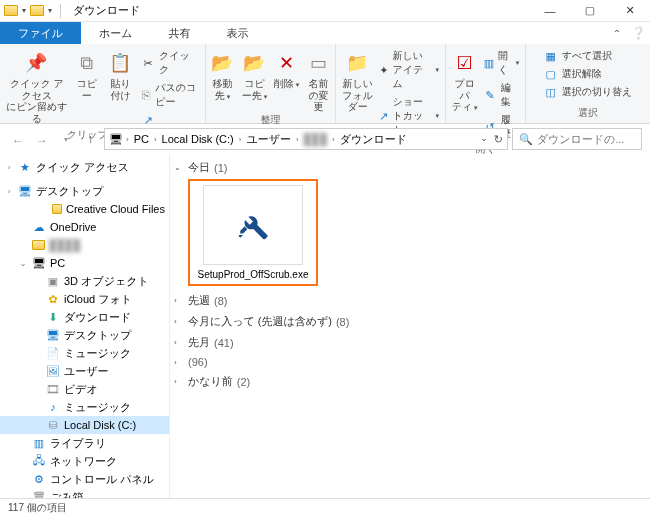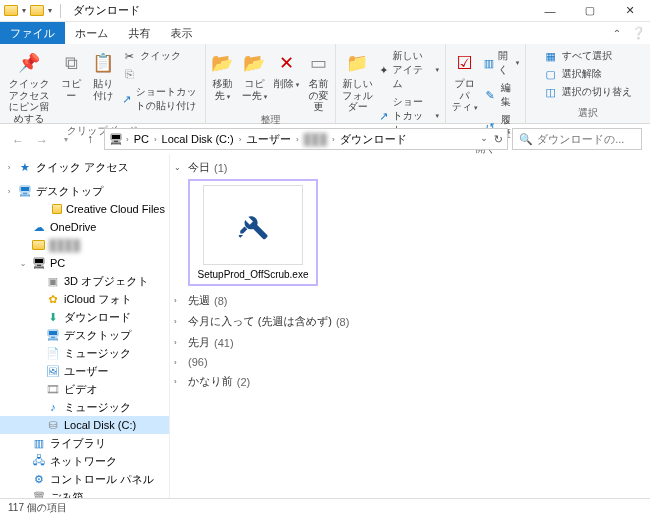--- a/index.html
+++ b/index.html
@@ -10,21 +10,21 @@
   .titlebar .icons { display: flex; align-items: center; padding: 0 4px; gap: 2px; }
   .titlebar .folder-ic { width: 14px; height: 11px; background: linear-gradient(#ffe9a6,#f7ca4d); border: 1px solid #d8a400; border-radius: 1px; }
   .titlebar .drop { font-size: 8px; color: #555; padding: 0 2px; }
   .titlebar .sep { width: 1px; height: 14px; background: #ccc; margin: 0 4px; }
   .titlebar .title { padding-left: 4px; font-size: 11px; }
   .titlebar .winbtns { margin-left: auto; display: flex; }
   .titlebar .winbtn { width: 40px; height: 22px; display: flex; align-items: center; justify-content: center; color: #333; font-size: 11px; }
 
   
   .menutabs { height: 22px; display: flex; align-items: stretch; background: #fff; font-size: 11px; }
-  .menutabs .tab { padding: 0 10px; display: flex; align-items: center; color: #333; }
+  .menutabs .tab { padding: 0 18px; display: flex; align-items: center; color: #333; }
   .menutabs .tab.file { background: #1979ca; color: #fff; }
   .menutabs .spacer { flex: 1; }
   .menutabs .expand { width: 22px; display: flex; align-items: center; justify-content: center; color: #555; font-size: 10px; }
   .menutabs .help { width: 22px; display: flex; align-items: center; justify-content: center; color: #1979ca; font-size: 12px; }
 
   
   .ribbon { height: 80px; background: #f5f6f7; border-bottom: 1px solid #dadada; display: flex; font-size: 10px; color: #444; }
   .rgroup { border-right: 1px solid #e1e1e1; display: flex; flex-direction: column; align-items: center; justify-content: space-between; padding: 2px 6px 2px; }
   .rgroup .items { display: flex; align-items: flex-start; gap: 6px; flex: 1; }
   .rgroup .glabel { font-size: 10px; color: #666; padding-bottom: 1px; }
@@ -55,21 +55,21 @@
   .nav .item { display: flex; align-items: center; gap: 4px; padding: 2px 4px 2px 18px; font-size: 11px; height: 18px; white-space: nowrap; }
   .nav .item .exp { width: 10px; font-size: 8px; color: #777; text-align: center; margin-left: -14px; }
   .nav .item.sel { background: #cde8ff; }
   .nav .ic { width: 14px; height: 14px; display:flex; align-items:center; justify-content:center; font-size: 11px; }
 
   .content { flex: 1; overflow: hidden; padding: 4px 10px 4px 4px; font-size: 11px; }
   .grouphdr { display: flex; align-items: center; gap: 4px; color: #333; padding: 2px 0; }
   .grouphdr .tw { font-size: 8px; color: #555; width: 10px; }
   .grouphdr .count { color: #666; }
 
-  .filebox { margin: 2px 0 4px 14px; border: 2px solid #c4b5fd; width: 130px; padding: 4px 0; }
+  .filebox { margin: 2px 0 4px 14px; border: 2px solid #f97316; width: 130px; padding: 4px 0; }
   .thumb { width: 100px; height: 80px; border: 1px solid #ddd; margin: 0 auto 4px; display: flex; align-items: center; justify-content: center; background: #fff; }
   .thumb svg { width: 34px; height: 34px; }
   .filebox .fname { text-align: center; font-size: 10px; padding: 0 4px; word-break: break-all; }
 
   .collapsed { display: flex; align-items: center; gap: 4px; color: #333; padding: 3px 0; }
   .collapsed .tw { font-size: 8px; color: #555; width: 10px; }
   .collapsed .count { color: #666; }
 
   
   .status { position: absolute; bottom: 0; left: 0; right: 0; height: 18px; border-top: 1px solid #ddd; display: flex; align-items: center; padding: 0 8px; font-size: 10px; color: #444; background: #fff; }
@@ -123,24 +123,24 @@
         <div class="ic yellow">📋</div>
         <div class="lbl">貼り付け</div>
       </div>
       <div class="rcol">
         <div class="rbtn-sm">
             <span class="ic">✂</span>
             <span>クイック</span>
           </div>
         <div class="rbtn-sm">
             <span class="ic gray">⎘</span>
+            <span>パスのコピー</span>
           </div>
         <div class="rbtn-sm">
             <span class="ic blue">↗</span>
-            <span>ショートカットの貼り付け</span>
           </div>
       </div>
     </div>
     <div class="glabel">クリップボード</div>
   </div>
 
   <div class="rgroup" style="width:130px">
     <div class="items">
       <div class="rbtn-lg">
           <div class="ic blue">📂</div>

